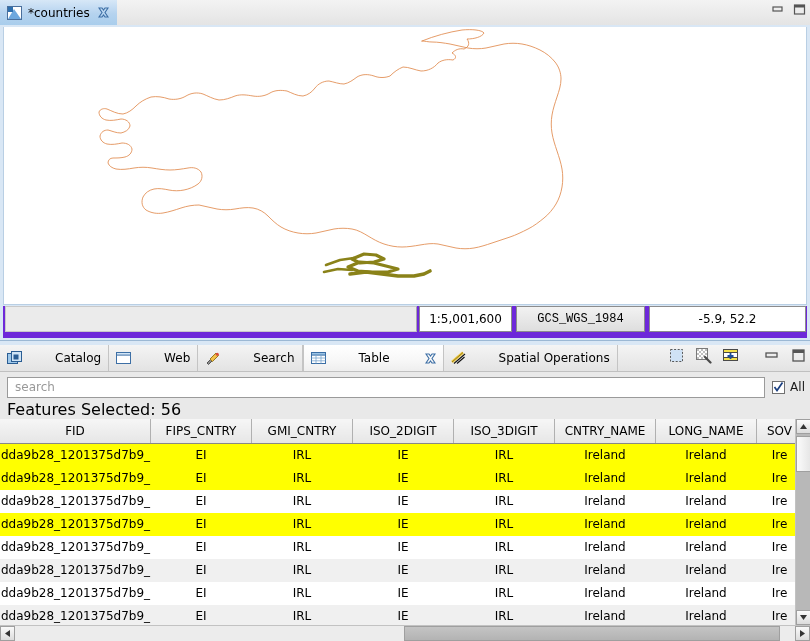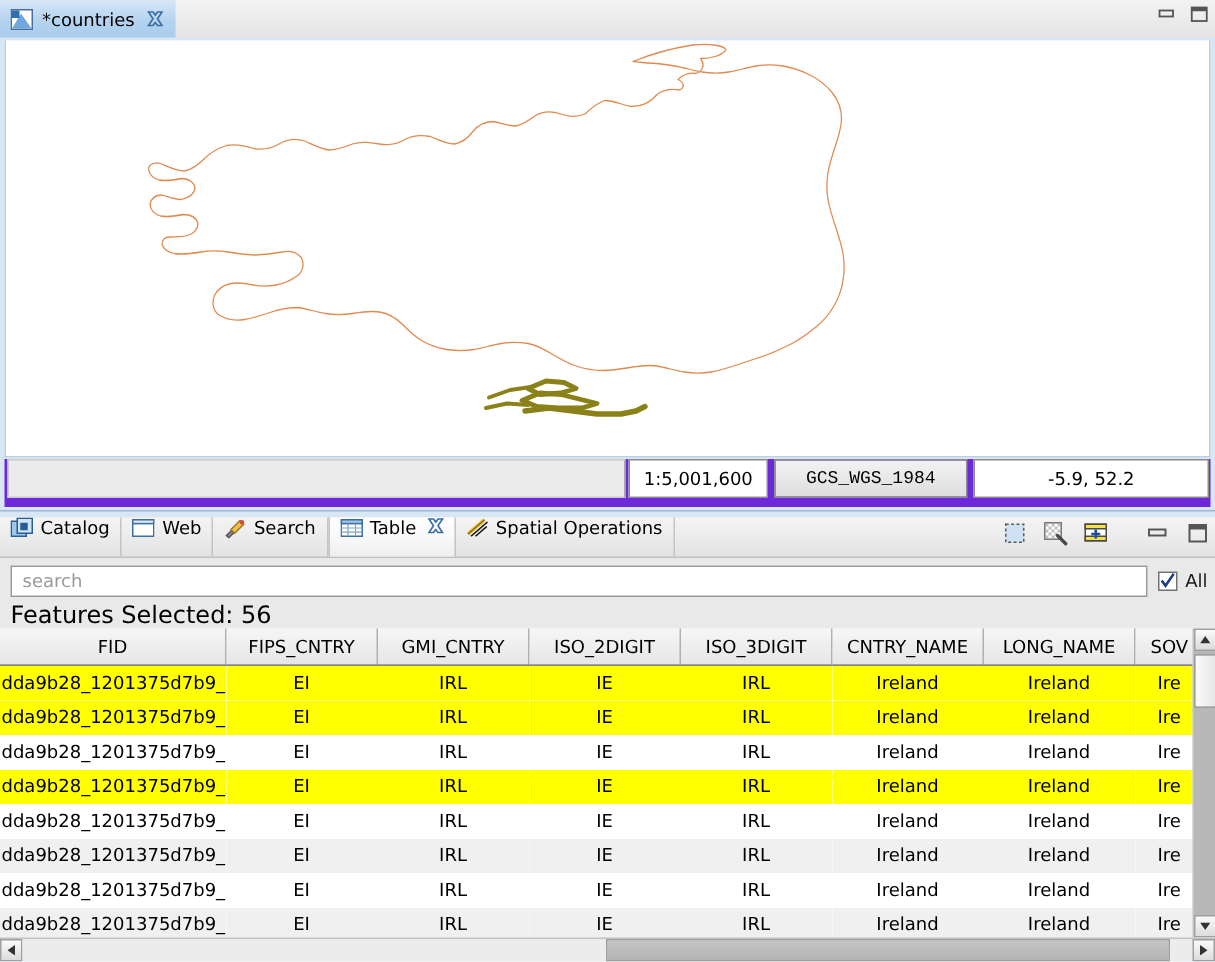--- a/index.html
+++ b/index.html
@@ -159,26 +159,27 @@
     position: absolute;
     left: 0; top: 0;
     width: 810px; height: 26px;
     background: linear-gradient(to bottom,#f4f4f4 0%, #e3e3e3 100%);
     border-bottom: 1px solid #c0c0c0;
     display: flex;
     align-items: stretch;
   }
   .vtab {
     display: flex;
-    align-items: flex-start;
+    align-items: center;
     padding: 0 7px;
     border-right: 1px solid #c4c4c4;
     font-size: 12px;
     white-space: nowrap;
     box-sizing: border-box;
+    gap: 28px;
   }
   .vtab.selected {
     background: linear-gradient(to bottom,#ffffff 0%, #f7f7f7 60%, #eeeeee 100%);
     border-left: 1px solid #c4c4c4;
   }
   .vtab .vicon {
     width: 15px; height: 14px;
     margin-right: 5px;
     flex: 0 0 auto;
   }

